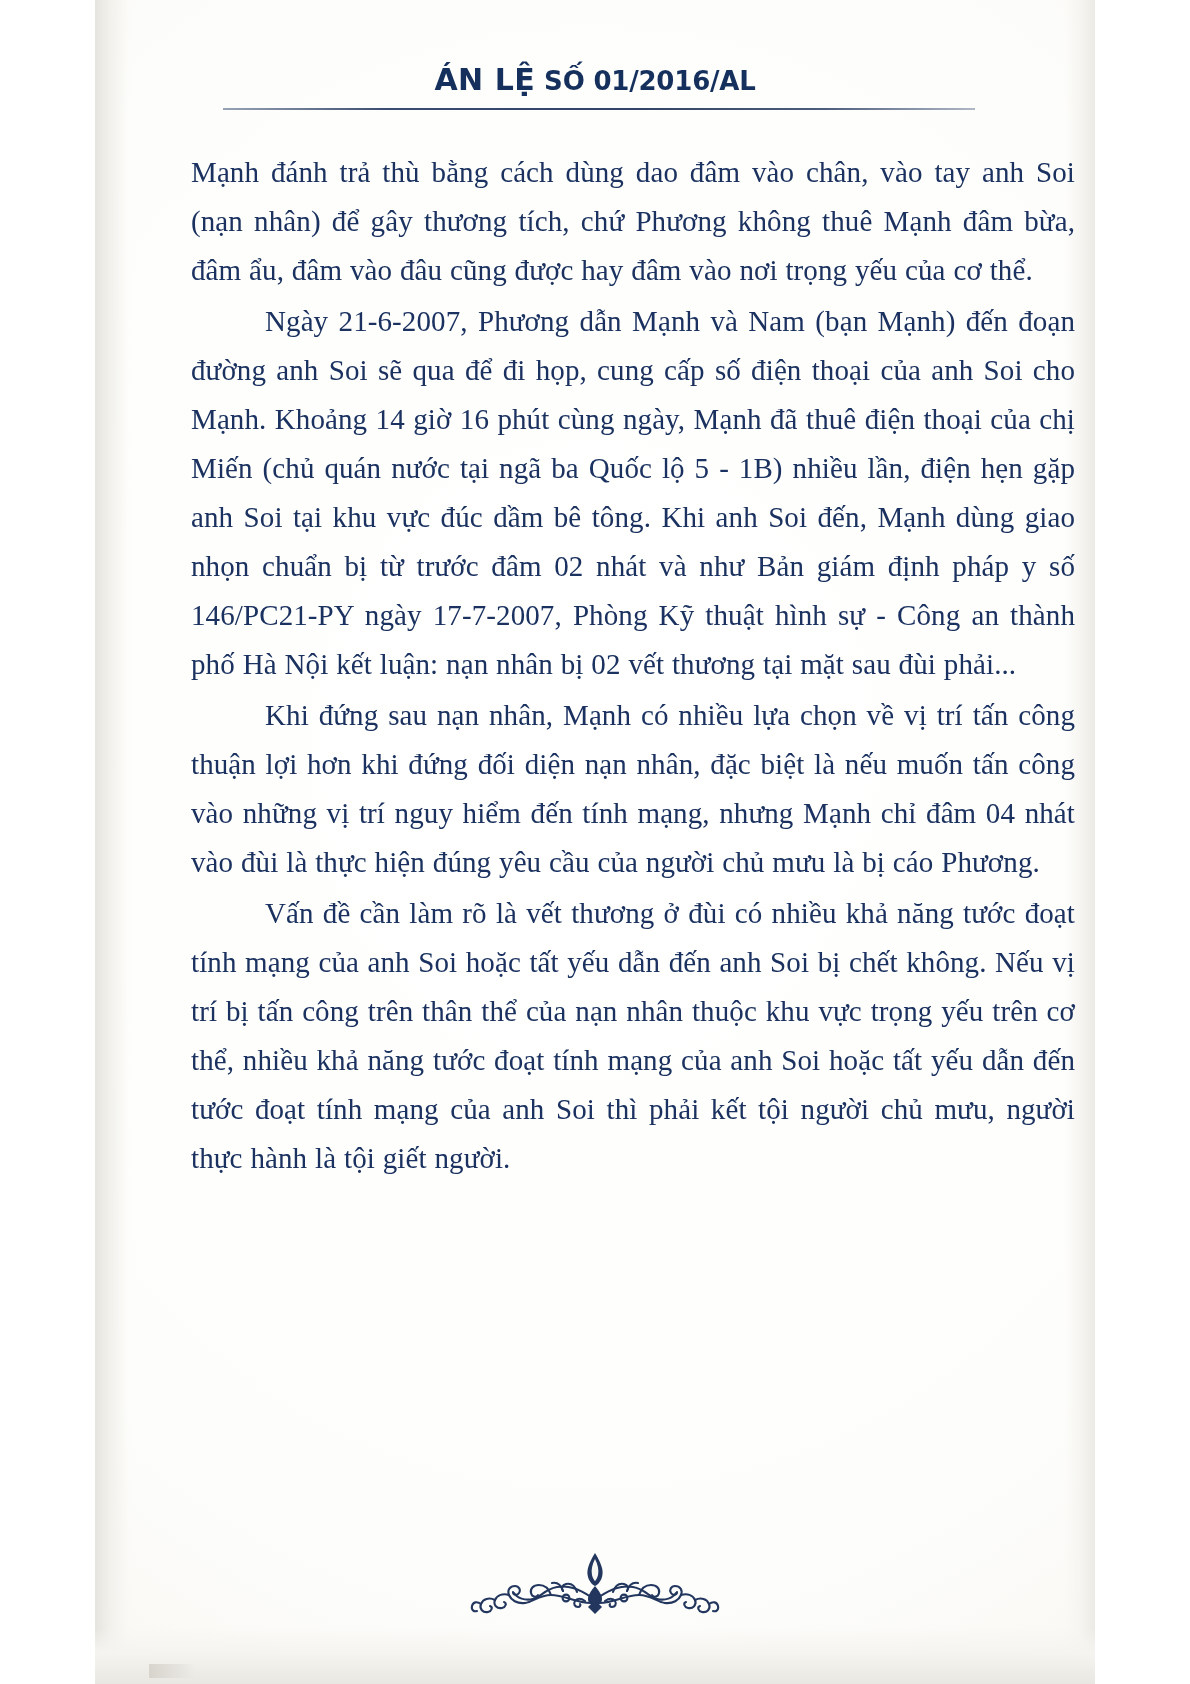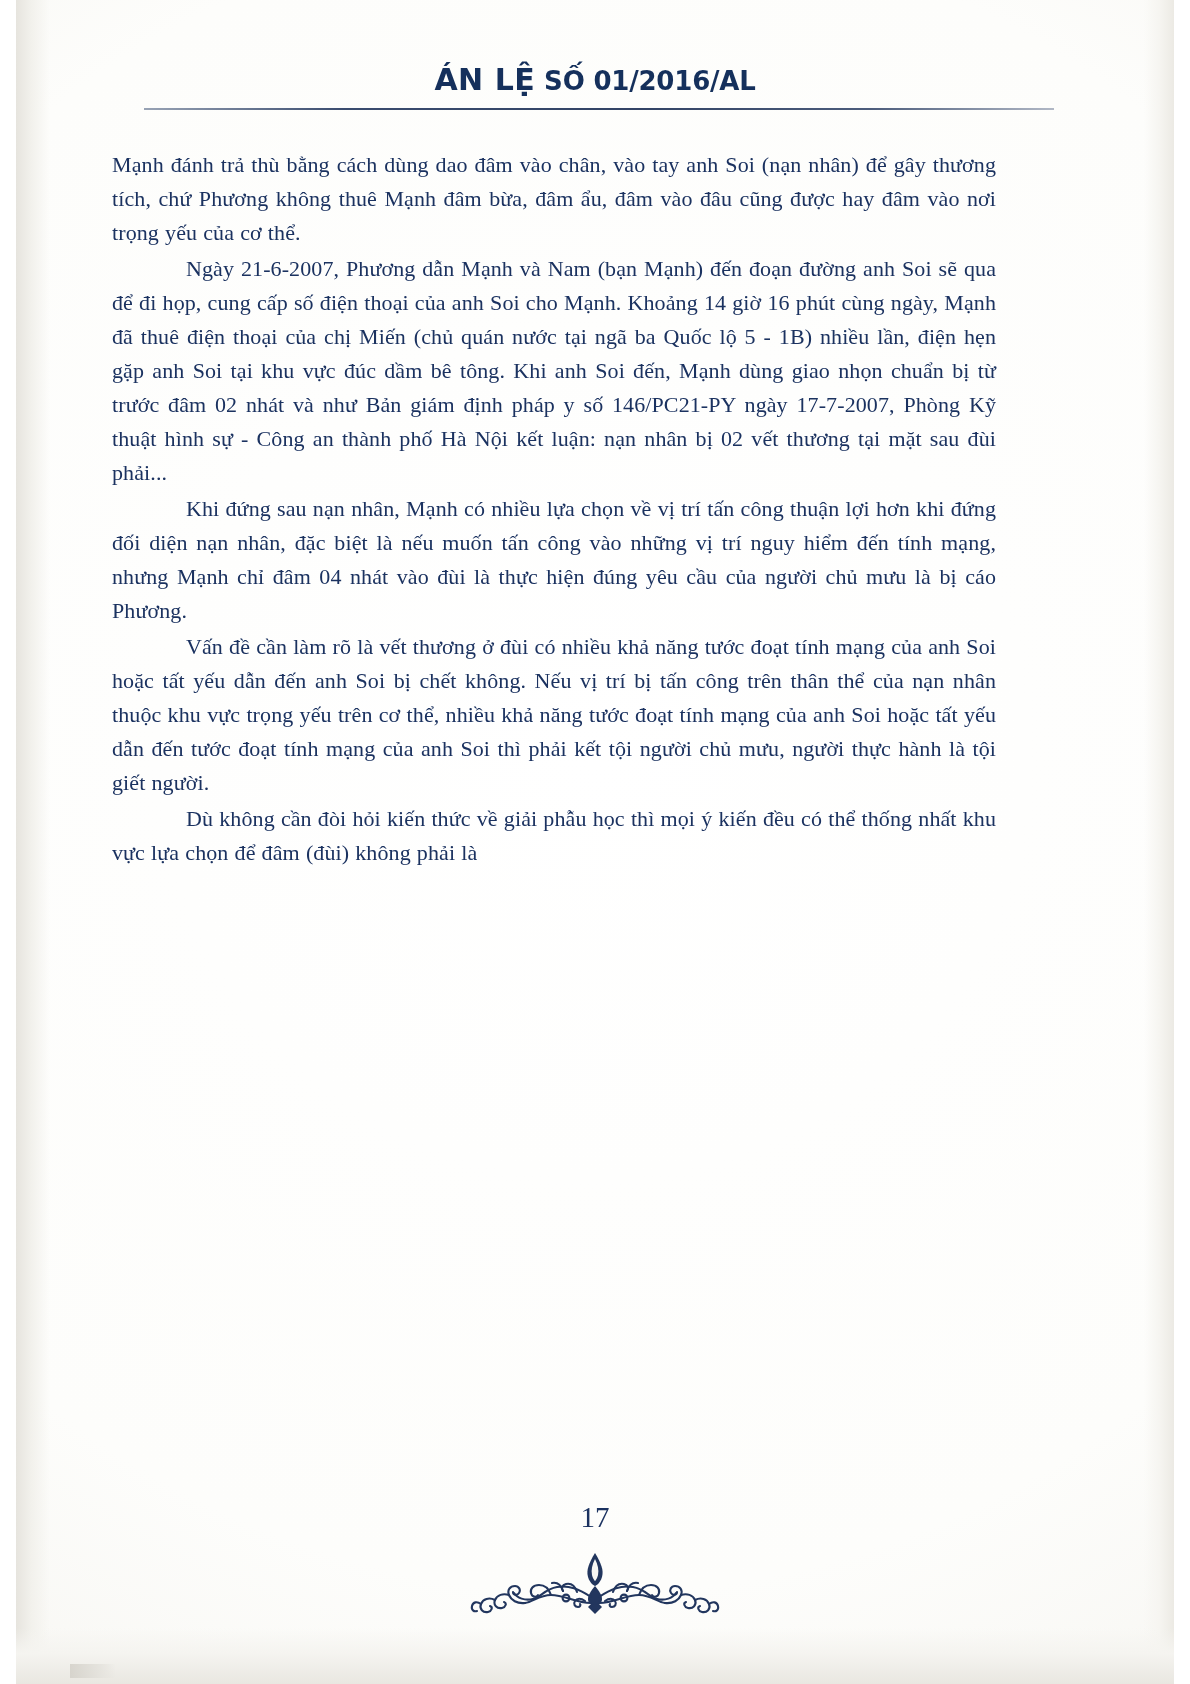--- a/index.html
+++ b/index.html
@@ -6,21 +6,21 @@
   html, body {
     margin: 0;
     padding: 0;
     background: #ffffff;
   }
   body {
     font-family: "Liberation Serif", "DejaVu Serif", serif;
   }
   .page {
     position: relative;
-    width: 1158px;
+    width: 1000px;
     height: 1684px;
     margin: 0 auto;
     background:
       radial-gradient(ellipse 120% 80% at 50% 45%, #ffffff 0%, #fdfdfb 62%, #f6f5f1 88%, #efeee9 100%);
     overflow: hidden;
     box-sizing: border-box;
   }
   
   .scan-edge-left {
     position: absolute;
@@ -87,22 +87,22 @@
   
   .content {
     position: absolute;
     left: 96px;
     top: 148px;
     width: 884px;
   }
   p.para {
     margin: 0 0 2px 0;
     color: #1b3260;
-    font-size: 22px;
-    line-height: 34px;
+    font-size: 29px;
+    line-height: 49px;
     text-align: justify;
     text-justify: inter-word;
     text-indent: 74px;
     letter-spacing: 0.1px;
     word-spacing: 0.5px;
   }
   p.para.no-indent {
     text-indent: 0;
   }
 
@@ -140,24 +140,22 @@
   <div class="page-header">
     <span class="header-title"><span class="big">ÁN LỆ</span><span> SỐ 01/2016/AL</span></span>
   </div>
   <div class="header-rule"></div>
 
   <div class="content">
     <p class="para no-indent">Mạnh đánh trả thù bằng cách dùng dao đâm vào chân, vào tay anh Soi (nạn nhân) để gây thương tích, chứ Phương không thuê Mạnh đâm bừa, đâm ẩu, đâm vào đâu cũng được hay đâm vào nơi trọng yếu của cơ thể.</p>
     <p class="para">Ngày 21-6-2007, Phương dẫn Mạnh và Nam (bạn Mạnh) đến đoạn đường anh Soi sẽ qua để đi họp, cung cấp số điện thoại của anh Soi cho Mạnh. Khoảng 14 giờ 16 phút cùng ngày, Mạnh đã thuê điện thoại của chị Miến (chủ quán nước tại ngã ba Quốc lộ 5 - 1B) nhiều lần, điện hẹn gặp anh Soi tại khu vực đúc dầm bê tông. Khi anh Soi đến, Mạnh dùng giao nhọn chuẩn bị từ trước đâm 02 nhát và như Bản giám định pháp y số 146/PC21-PY ngày 17-7-2007, Phòng Kỹ thuật hình sự - Công an thành phố Hà Nội kết luận: nạn nhân bị 02 vết thương tại mặt sau đùi phải...</p>
     <p class="para">Khi đứng sau nạn nhân, Mạnh có nhiều lựa chọn về vị trí tấn công thuận lợi hơn khi đứng đối diện nạn nhân, đặc biệt là nếu muốn tấn công vào những vị trí nguy hiểm đến tính mạng, nhưng Mạnh chỉ đâm 04 nhát vào đùi là thực hiện đúng yêu cầu của người chủ mưu là bị cáo Phương.</p>
     <p class="para">Vấn đề cần làm rõ là vết thương ở đùi có nhiều khả năng tước đoạt tính mạng của anh Soi hoặc tất yếu dẫn đến anh Soi bị chết không. Nếu vị trí bị tấn công trên thân thể của nạn nhân thuộc khu vực trọng yếu trên cơ thể, nhiều khả năng tước đoạt tính mạng của anh Soi hoặc tất yếu dẫn đến tước đoạt tính mạng của anh Soi thì phải kết tội người chủ mưu, người thực hành là tội giết người.</p>
-    <p class="para">Dù không cần đòi hỏi kiến thức về giải phẫu học thì mọi ý kiến đều có thể thống nhất khu vực lựa chọn để đâm (đùi) không phải là</p>
   </div>
 
-  <div class="page-number">17</div>
 
   <div class="ornament">
     <svg width="300" height="72" viewBox="0 0 300 72" fill="none" xmlns="http://www.w3.org/2000/svg" aria-hidden="true">
       <g stroke="#22365e" stroke-width="2.1" fill="none" stroke-linecap="round">
 
         <path d="M150 8 C144 18 141 25 143 32 C145 39 150 41 150 41 C150 41 155 39 157 32 C159 25 156 18 150 8 Z" fill="#22365e" stroke="none"></path>
         <path d="M150 14 C147 20 146 25 147 30 C148 34 150 36 150 36 C150 36 152 34 153 30 C154 25 153 20 150 14 Z" fill="#f7f7f4" stroke="none"></path>
 
         <path d="M150 55 L143 62 L150 69 L157 62 Z" fill="#22365e" stroke="none"></path>
         <path d="M150 41 C146 46 143 50 143 54 C143 58 146 60 150 60 C154 60 157 58 157 54 C157 50 154 46 150 41 Z" fill="#22365e" stroke="none"></path>

